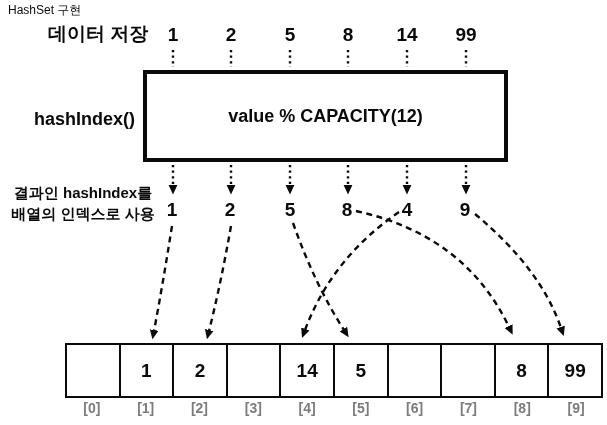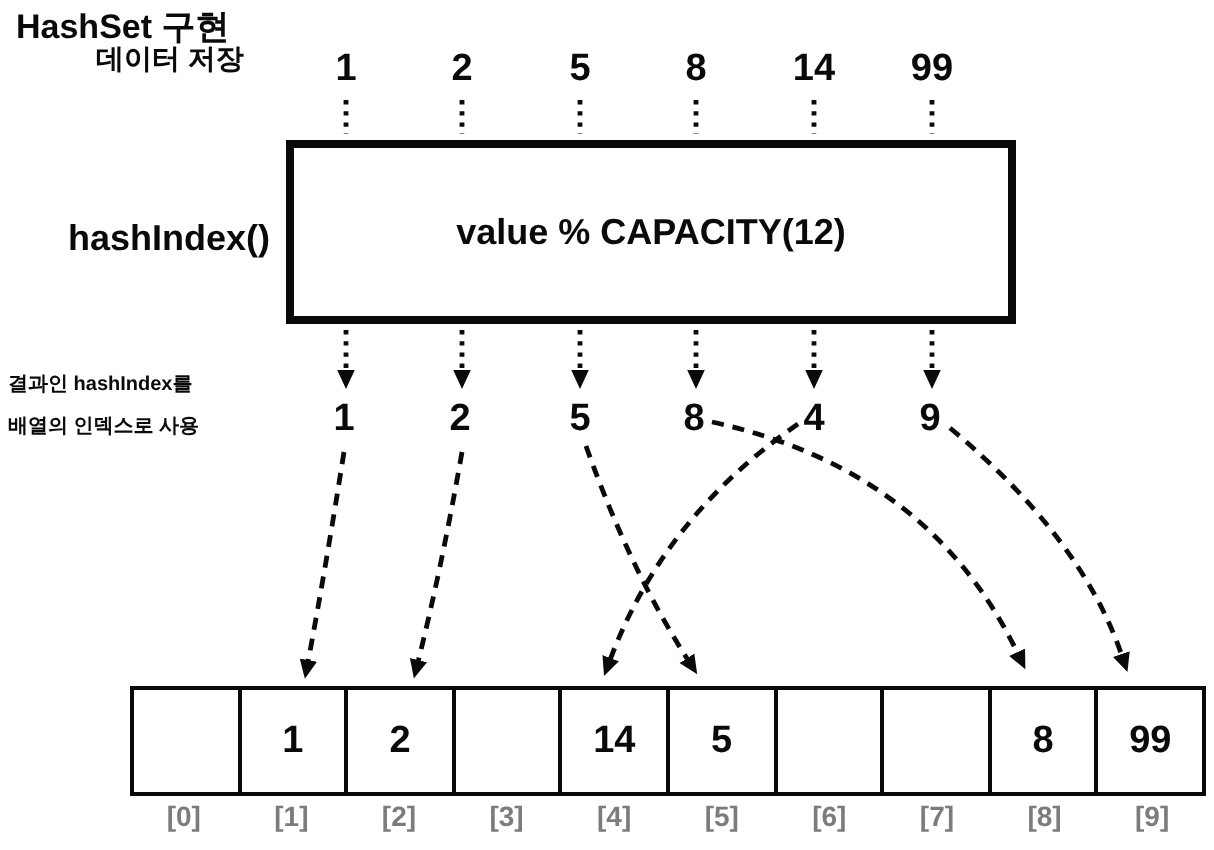--- a/index.html
+++ b/index.html
@@ -2,35 +2,35 @@
 <html><head>
 <meta charset="utf-8">
 <style>
   html,body{margin:0;padding:0;background:#fff;}
   .canvas{
     position:relative;width:607px;height:425px;background:#ffffff;
     font-family:"Liberation Sans","DejaVu Sans",sans-serif;color:#0a0a0a;
     overflow:hidden;
   }
   .arrows-svg{position:absolute;left:0;top:0;width:607px;height:425px;}
-  .title{position:absolute;left:8px;top:2px;font-size:17px;font-weight:700;white-space:nowrap;}
-  .data-store{position:absolute;left:48px;top:21px;font-size:14px;font-weight:700;white-space:nowrap;text-align:right;}
+  .title{position:absolute;left:8px;top:2px;font-size:12px;font-weight:400;white-space:nowrap;}
+  .data-store{position:absolute;left:48px;top:21px;font-size:19px;font-weight:700;white-space:nowrap;text-align:right;}
   .num{position:absolute;transform:translateX(-50%);font-weight:700;font-size:19px;line-height:22px;white-space:nowrap;}
   .input-num{top:24px;}
   .result-num{top:199px;}
   .hash-label{position:absolute;right:472px;top:109px;font-size:18px;font-weight:700;white-space:nowrap;}
   .hash-box{
     position:absolute;left:143px;top:70px;width:357px;height:84px;
     border:4px solid #0a0a0a;background:#fff;
     display:flex;align-items:center;justify-content:center;
     font-size:18px;font-weight:700;
   }
   .result-caption{
-    position:absolute;left:4px;top:182px;width:158px;
-    font-size:10px;line-height:21px;font-weight:700;
+    position:absolute;left:4px;top:182px;width:158px;text-align:center;
+    font-size:15px;line-height:21px;font-weight:700;
   }
   .array-row{
     position:absolute;left:65px;top:343px;width:534px;height:51px;
     display:flex;border:2px solid #0a0a0a;background:#fff;
   }
   .cell{flex:1;display:flex;align-items:center;justify-content:center;
     font-size:19px;font-weight:700;}
   .cell + .cell{border-left:2px solid #0a0a0a;}
   .index-row{position:absolute;left:65px;top:400px;width:538px;display:flex;}
   .index-row .idx{flex:1;text-align:center;font-weight:700;font-size:14px;color:#7c7c7c;}

